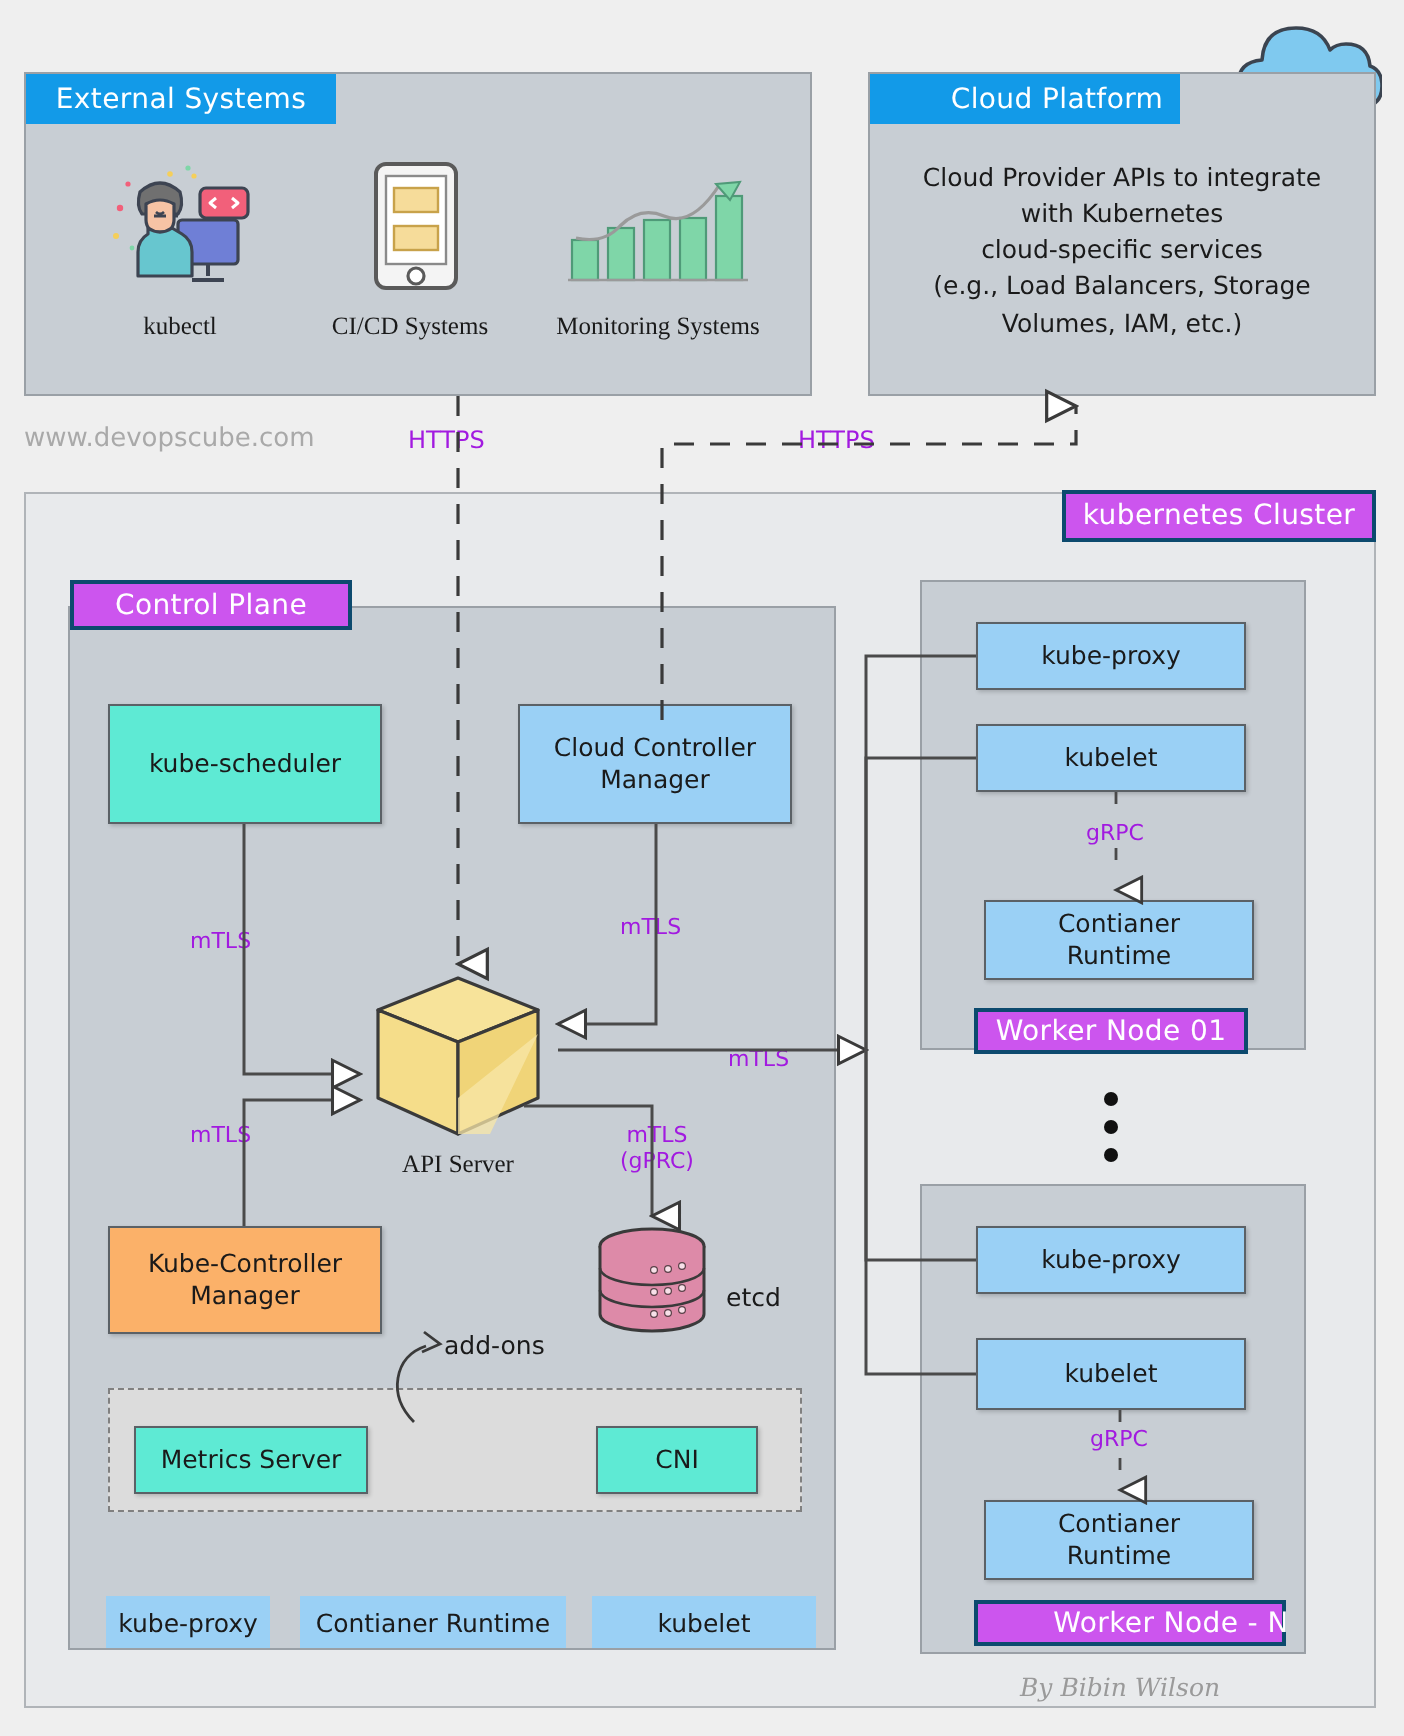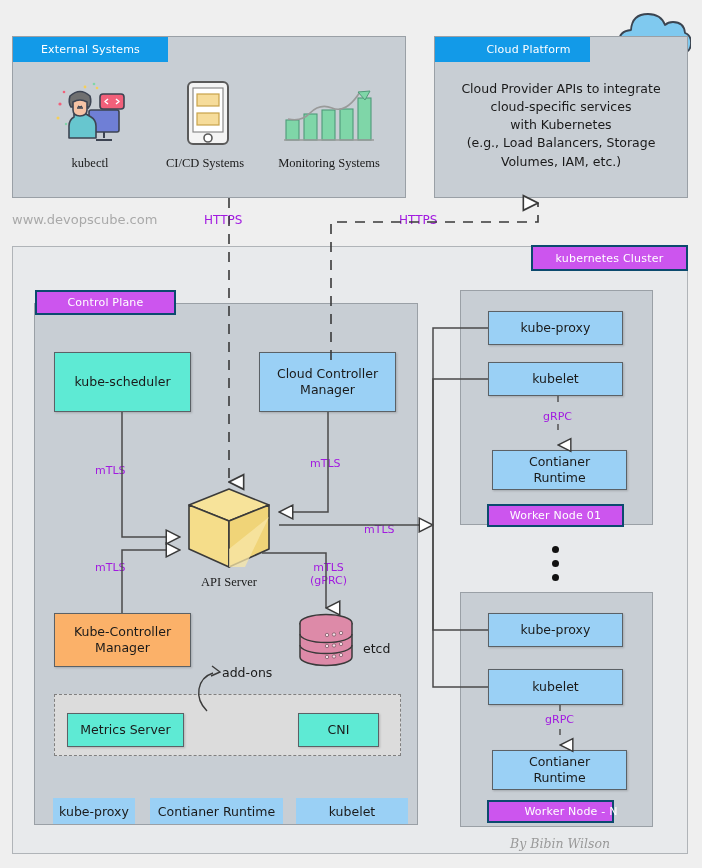--- a/index.html
+++ b/index.html
@@ -24,21 +24,21 @@
   }
   .panel-light{
     position:absolute;
     background:#e8eaec;
     border:1px solid #b0b4b8;
     box-sizing:border-box;
   }
   .hdr{
     position:absolute;
     color:#ffffff;
-    font-size:11px;
+    font-size:14px;
     letter-spacing:.2px;
     display:flex;align-items:center;justify-content:center;
     box-sizing:border-box;
     white-space:nowrap;
   }
   .hdr-blue{background:#129ae8;}
   .hdr-purple{background:#cc55ee;border:2px solid #0c4a6e;}
 
   .node-box{
     position:absolute;
@@ -181,22 +181,22 @@
 
   <svg class="abs" style="left:617px;top:6px;" width="74" height="54" viewBox="0 0 74 54">
     <path d="M16 48 q-14 0 -14 -12 q0 -11 12 -12 q1 -16 17 -16 q13 0 17 11 q3 -3 8 -3 q11 0 12 11 q6 2 6 10 q0 11 -13 11z" fill="#7fc9ef" stroke="#3b4450" stroke-width="1.8" stroke-linejoin="round"></path>
   </svg>
   <div class="panel" style="left:434px;top:36px;width:254px;height:162px;"></div>
   <div class="hdr hdr-blue" style="left:435px;top:37px;width:155px;height:25px;padding-left:32px;">
     <span>Cloud Platform</span>
   </div>
   <div class="cloudtxt" style="left:444px;top:80px;width:234px;">
     <div>Cloud Provider APIs to integrate</div>
+    <div>with Kubernetes</div>
     <div>cloud-specific services</div>
-    <div>with Kubernetes</div>
     <div>(e.g., Load Balancers, Storage</div>
     <div>Volumes, IAM, etc.)</div>
   </div>
 
   <div class="watermark" style="left:12px;top:212px;">www.devopscube.com</div>
 
   <div class="https" style="left:204px;top:213px;">HTTPS</div>
   <div class="https" style="left:399px;top:213px;">HTTPS</div>
 
   <div class="panel-light" style="left:12px;top:246px;width:676px;height:608px;"></div>
@@ -295,21 +295,21 @@
     <span>kube-proxy</span>
   </div>
   <div class="node-box nb-blue" style="left:488px;top:669px;width:135px;height:36px;">
     <span>kubelet</span>
   </div>
   <div class="mtls" style="left:545px;top:714px;">gRPC</div>
   <div class="node-box nb-blue" style="left:492px;top:750px;width:135px;height:40px;flex-direction:column;">
     <span>Contianer</span>
     <span>Runtime</span>
   </div>
-  <div class="hdr hdr-purple" style="left:487px;top:800px;width:127px;height:23px;padding-left:41px;">
+  <div class="hdr hdr-purple" style="left:487px;top:800px;width:156px;height:23px;padding-left:41px;">
     <span>Worker Node - N</span>
   </div>
 
   <div class="mtls" style="left:95px;top:465px;">mTLS</div>
   <div class="mtls" style="left:310px;top:458px;">mTLS</div>
   <div class="mtls" style="left:95px;top:562px;">mTLS</div>
   <div class="mtls" style="left:364px;top:524px;">mTLS</div>
   <div class="mtls" style="left:310px;top:562px;text-align:center;">
     <div>mTLS</div>
     <div>(gPRC)</div>

